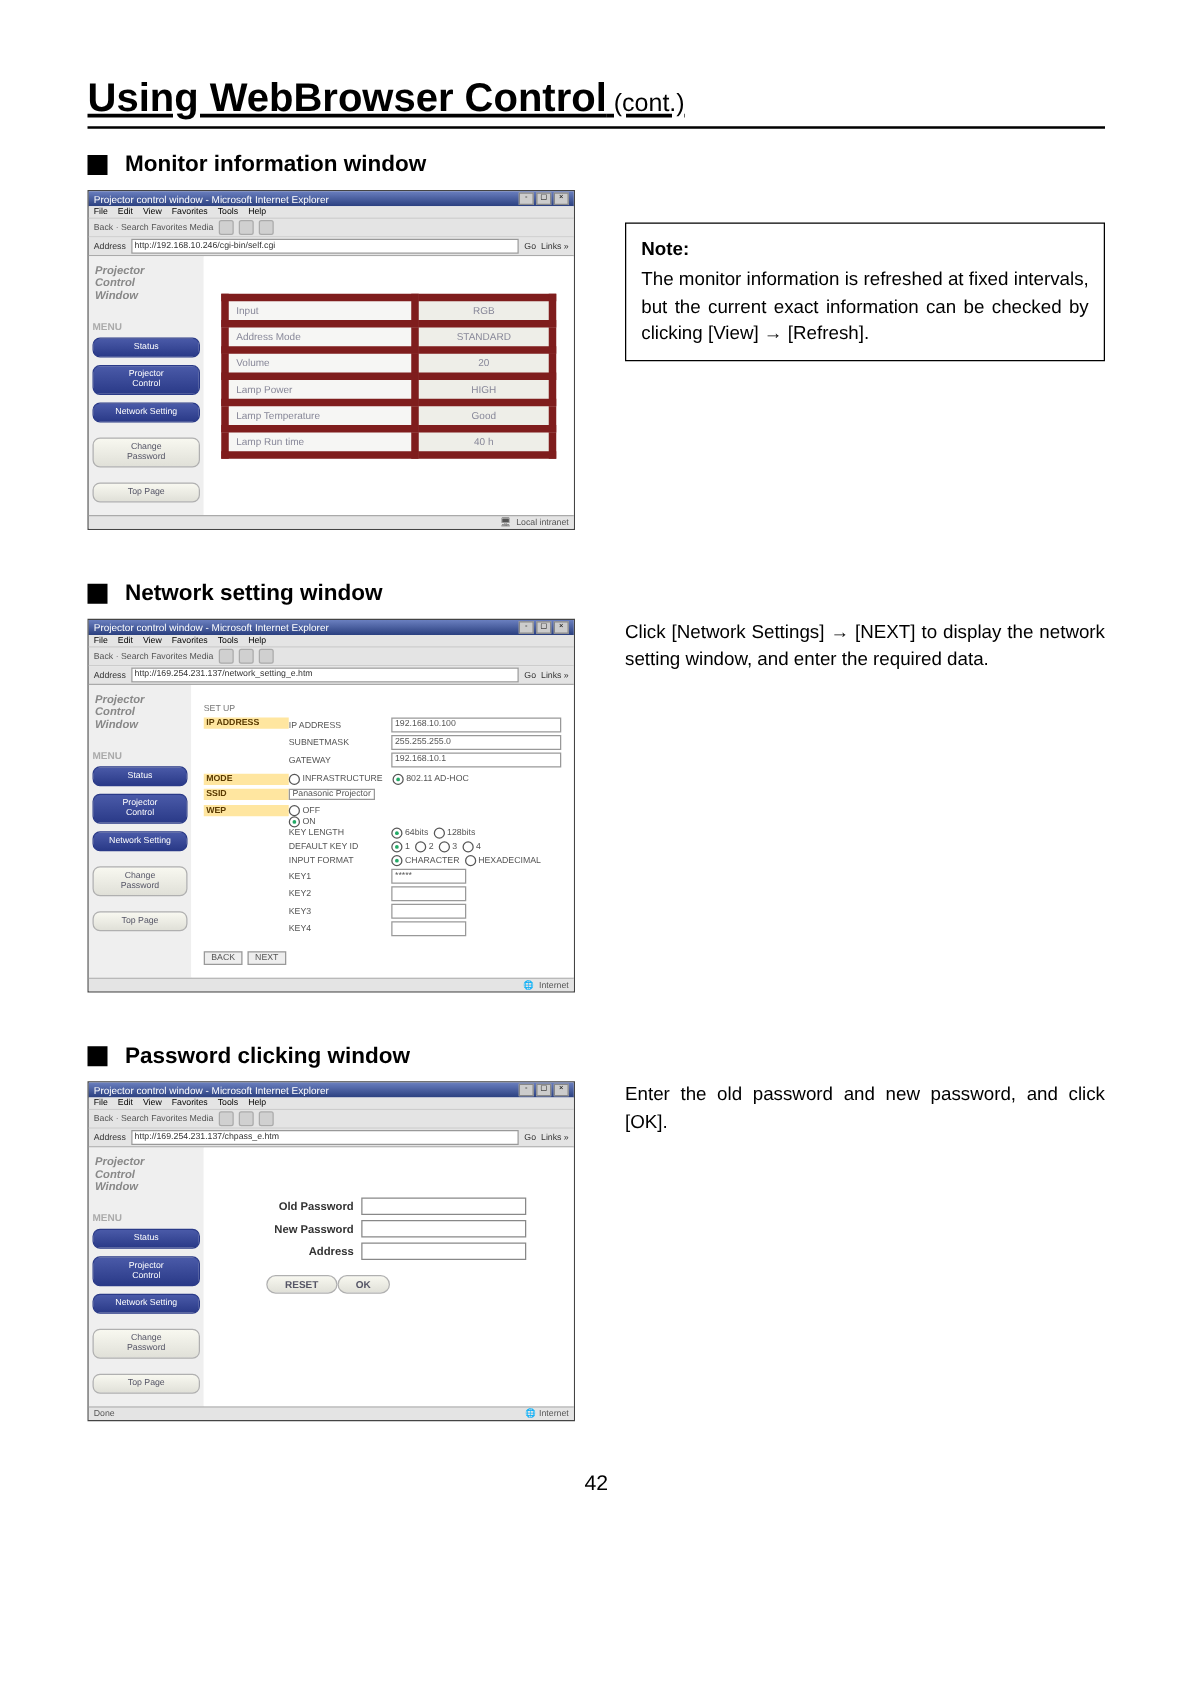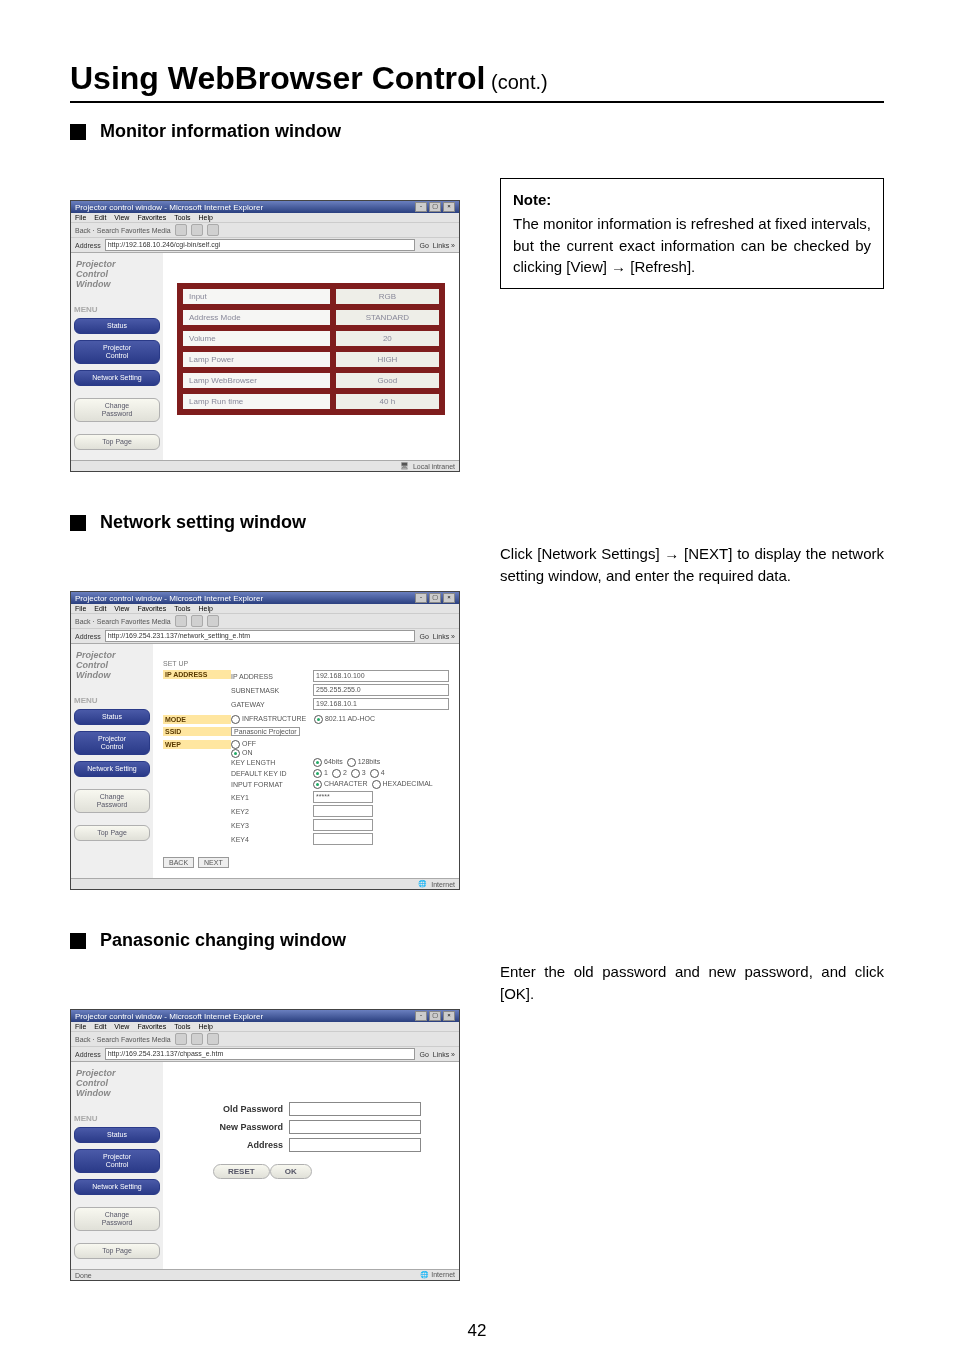--- a/index.html
+++ b/index.html
@@ -13,20 +13,21 @@
     box-sizing: border-box;
   }
   .page {
     padding: 60px 70px 30px 70px;
   }
   h1.page-title {
     font-size: 32px;
     font-weight: bold;
     margin: 0 0 4px 0;
     font-family: Arial, Helvetica, sans-serif;
+    text-decoration: underline;
   }
   h1.page-title .cont {
     font-size: 20px;
     font-weight: normal;
   }
   .hr {
     border: none;
     border-top: 2px solid #000;
     margin: 4px 0 18px 0;
   }
@@ -45,21 +46,20 @@
     margin-right: 14px;
   }
   .row {
     display: flex;
     align-items: flex-start;
     margin-bottom: 40px;
   }
   .left-col {
     width: 400px;
     flex: 0 0 400px;
-    margin-top: 48px;
   }
   .right-col {
     flex: 1;
     padding-left: 30px;
   }
   
   .browser {
     width: 390px;
     border: 1px solid #444;
     background: #fff;
@@ -417,21 +417,21 @@
                   </tr>
                   <tr>
                     <td>Volume</td>
                     <td>20</td>
                   </tr>
                   <tr>
                     <td>Lamp Power</td>
                     <td>HIGH</td>
                   </tr>
                   <tr>
-                    <td>Lamp WebBrowser</td>
+                    <td>Lamp Temperature</td>
                     <td>Good</td>
                   </tr>
                   <tr>
                     <td>Lamp Run time</td>
                     <td>40 h</td>
                   </tr>
                 </tbody>
             </table>
           </div>
         </div>
@@ -585,21 +585,21 @@
         </div>
       </div>
     </div>
     <div class="right-col">
       <div class="desc-text">Click [Network Settings] → [NEXT] to display the network setting window, and enter the required data.</div>
     </div>
   </div>
 
   <div class="section-heading">
     <span class="black-square"></span>
-    <span>Panasonic changing window</span>
+    <span>Password clicking window</span>
   </div>
   <div class="row">
     <div class="left-col">
       <div class="browser">
         <div class="browser-titlebar">
           <span>Projector control window - Microsoft Internet Explorer</span>
           <span class="window-controls">
             <span class="win-btn">-</span>
             <span class="win-btn">▢</span>
             <span class="win-btn">×</span>

